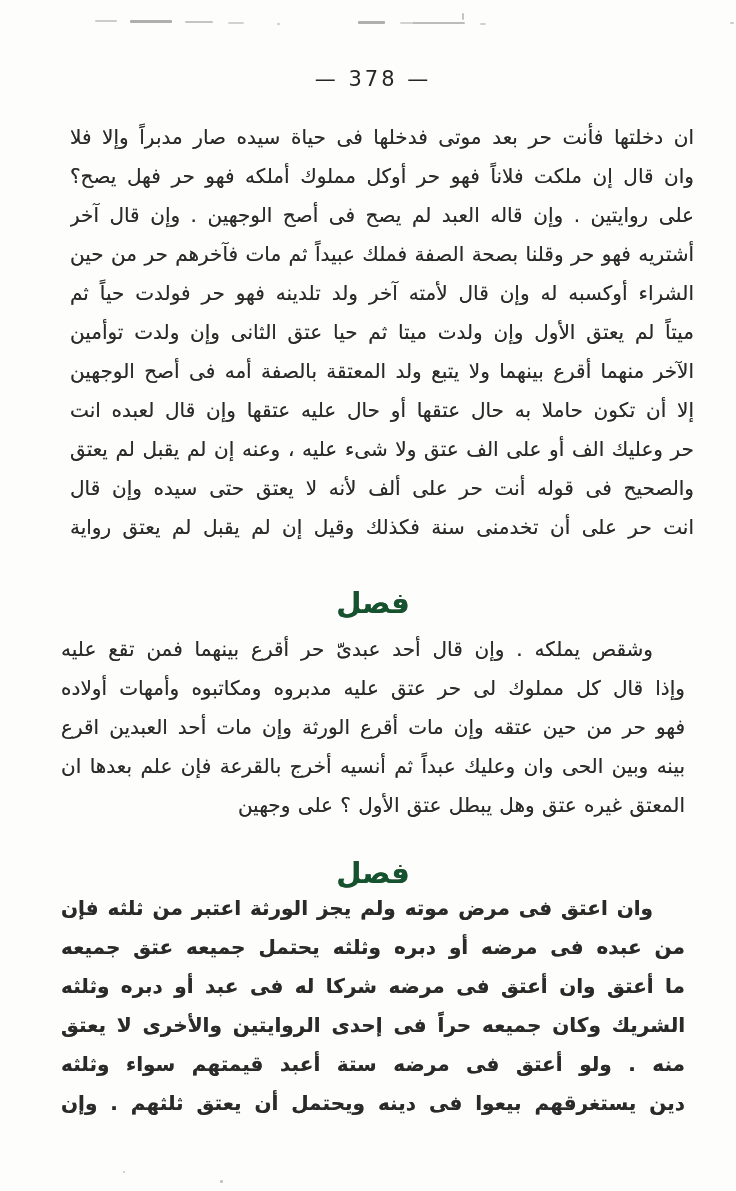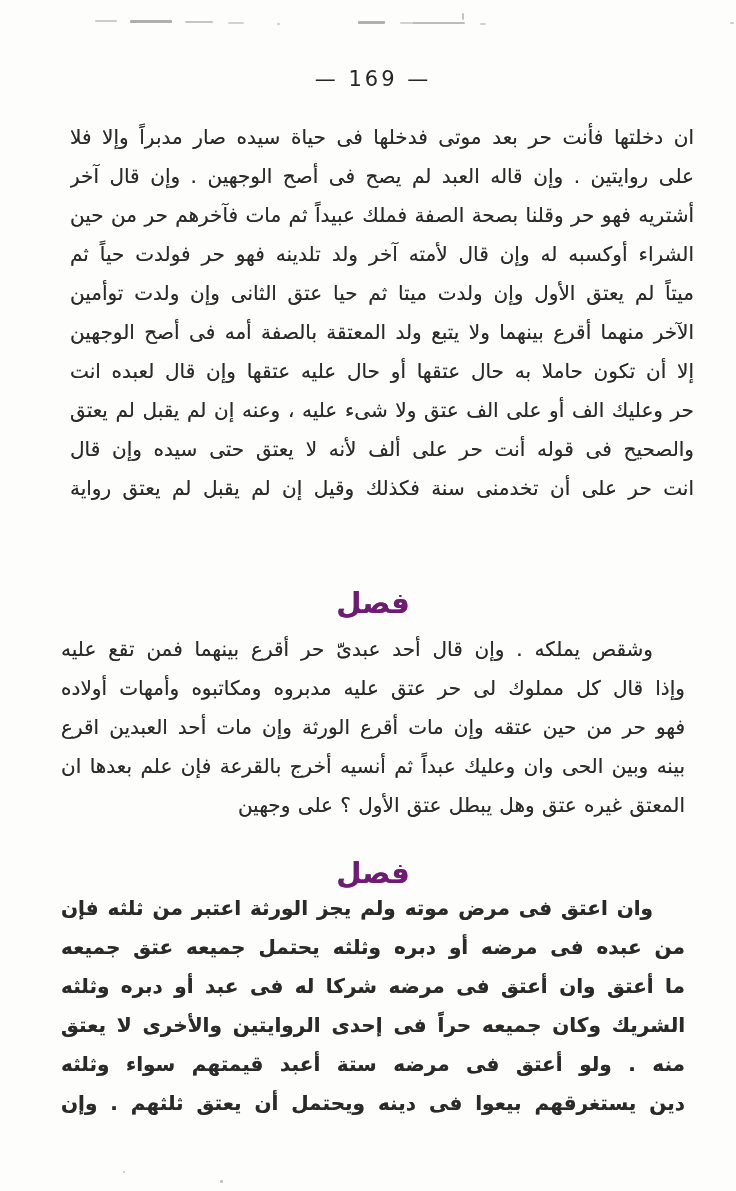--- a/index.html
+++ b/index.html
@@ -53,21 +53,21 @@
   #para3 { top: 889px; font-weight: bold; }
   .section-heading {
     position: absolute;
     left: 61px;
     width: 624px;
     text-align: center;
     direction: rtl;
     font-size: 29px;
     font-weight: bold;
     line-height: 40px;
-    color: #701a75;
+    color: #14532d;
     text-shadow: 0 0 0.6px rgba(30,30,30,0.6);
   }
   #heading1 { top: 583px; }
   #heading2 { top: 853px; }
   
   .artifact {
     position: absolute;
     background: #6f6f6f;
     opacity: 0.55;
     border-radius: 1px;
@@ -98,24 +98,25 @@
   <span class="artifact a5"></span>
   <span class="artifact a6"></span>
   <span class="artifact a7"></span>
   <span class="artifact a8"></span>
   <span class="artifact a9"></span>
   <span class="artifact a10"></span>
   <span class="artifact a11"></span>
   <span class="artifact a12"></span>
   <span class="artifact a13"></span>
 
-  <div class="page-number">— 169 —</div>
+  <div class="page-number">— 378 —</div>
 
   <div id="para1" class="para">
       <div class="line">ان دخلتها فأنت حر بعد موتى فدخلها فى حياة سيده صار مدبراً وإلا فلا</div>
+      <div class="line">وان قال إن ملكت فلاناً فهو حر أوكل مملوك أملكه فهو حر فهل يصح؟</div>
       <div class="line">على روايتين . وإن قاله العبد لم يصح فى أصح الوجهين . وإن قال آخر مملوك</div>
       <div class="line">أشتريه فهو حر وقلنا بصحة الصفة فملك عبيداً ثم مات فآخرهم حر من حين</div>
       <div class="line">الشراء أوكسبه له وإن قال لأمته آخر ولد تلدينه فهو حر فولدت حياً ثم</div>
       <div class="line">ميتاً لم يعتق الأول وإن ولدت ميتا ثم حيا عتق الثانى وإن ولدت توأمين فاشكل</div>
       <div class="line">الآخر منهما أقرع بينهما ولا يتبع ولد المعتقة بالصفة أمه فى أصح الوجهين</div>
       <div class="line">إلا أن تكون حاملا به حال عتقها أو حال عليه عتقها وإن قال لعبده انت</div>
       <div class="line">حر وعليك الف أو على الف عتق ولا شىء عليه ، وعنه إن لم يقبل لم يعتق</div>
       <div class="line">والصحيح فى قوله أنت حر على ألف لأنه لا يعتق حتى سيده وإن قال</div>
       <div class="line last">انت حر على أن تخدمنى سنة فكذلك وقيل إن لم يقبل لم يعتق رواية واحدة</div>
     </div>

